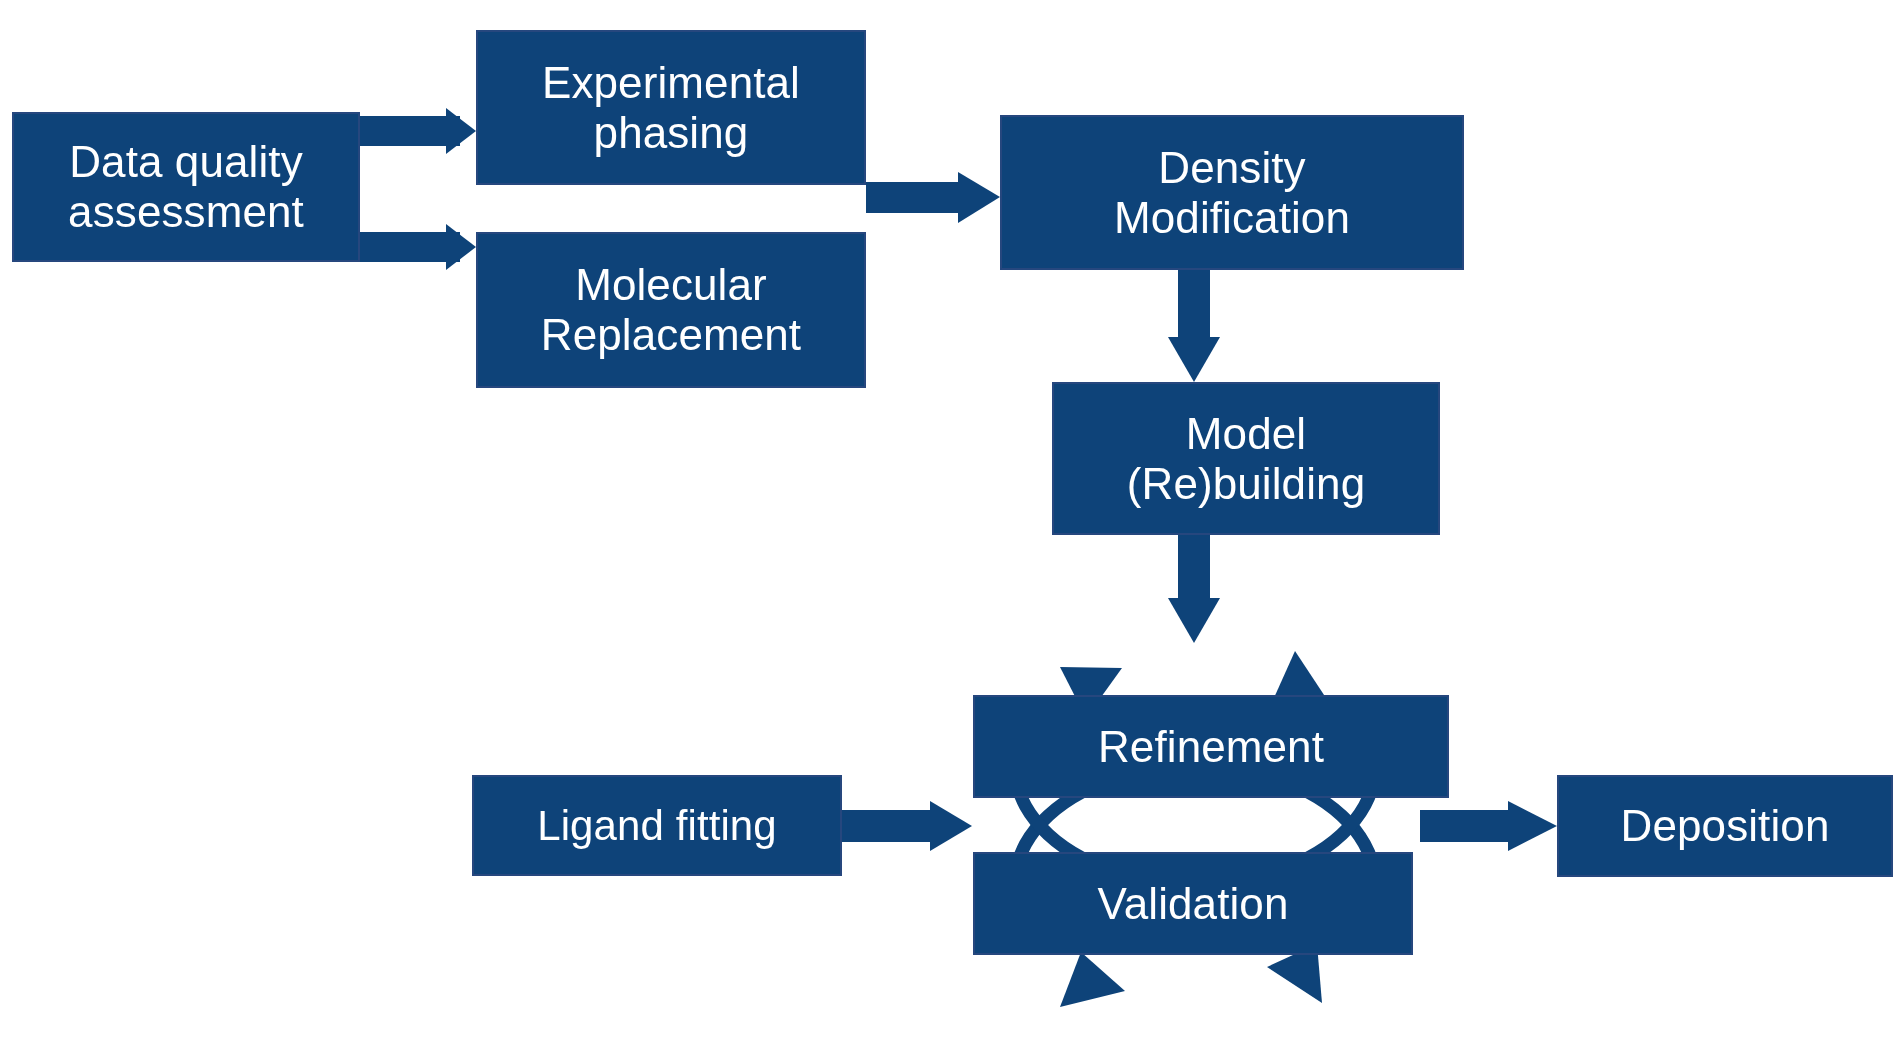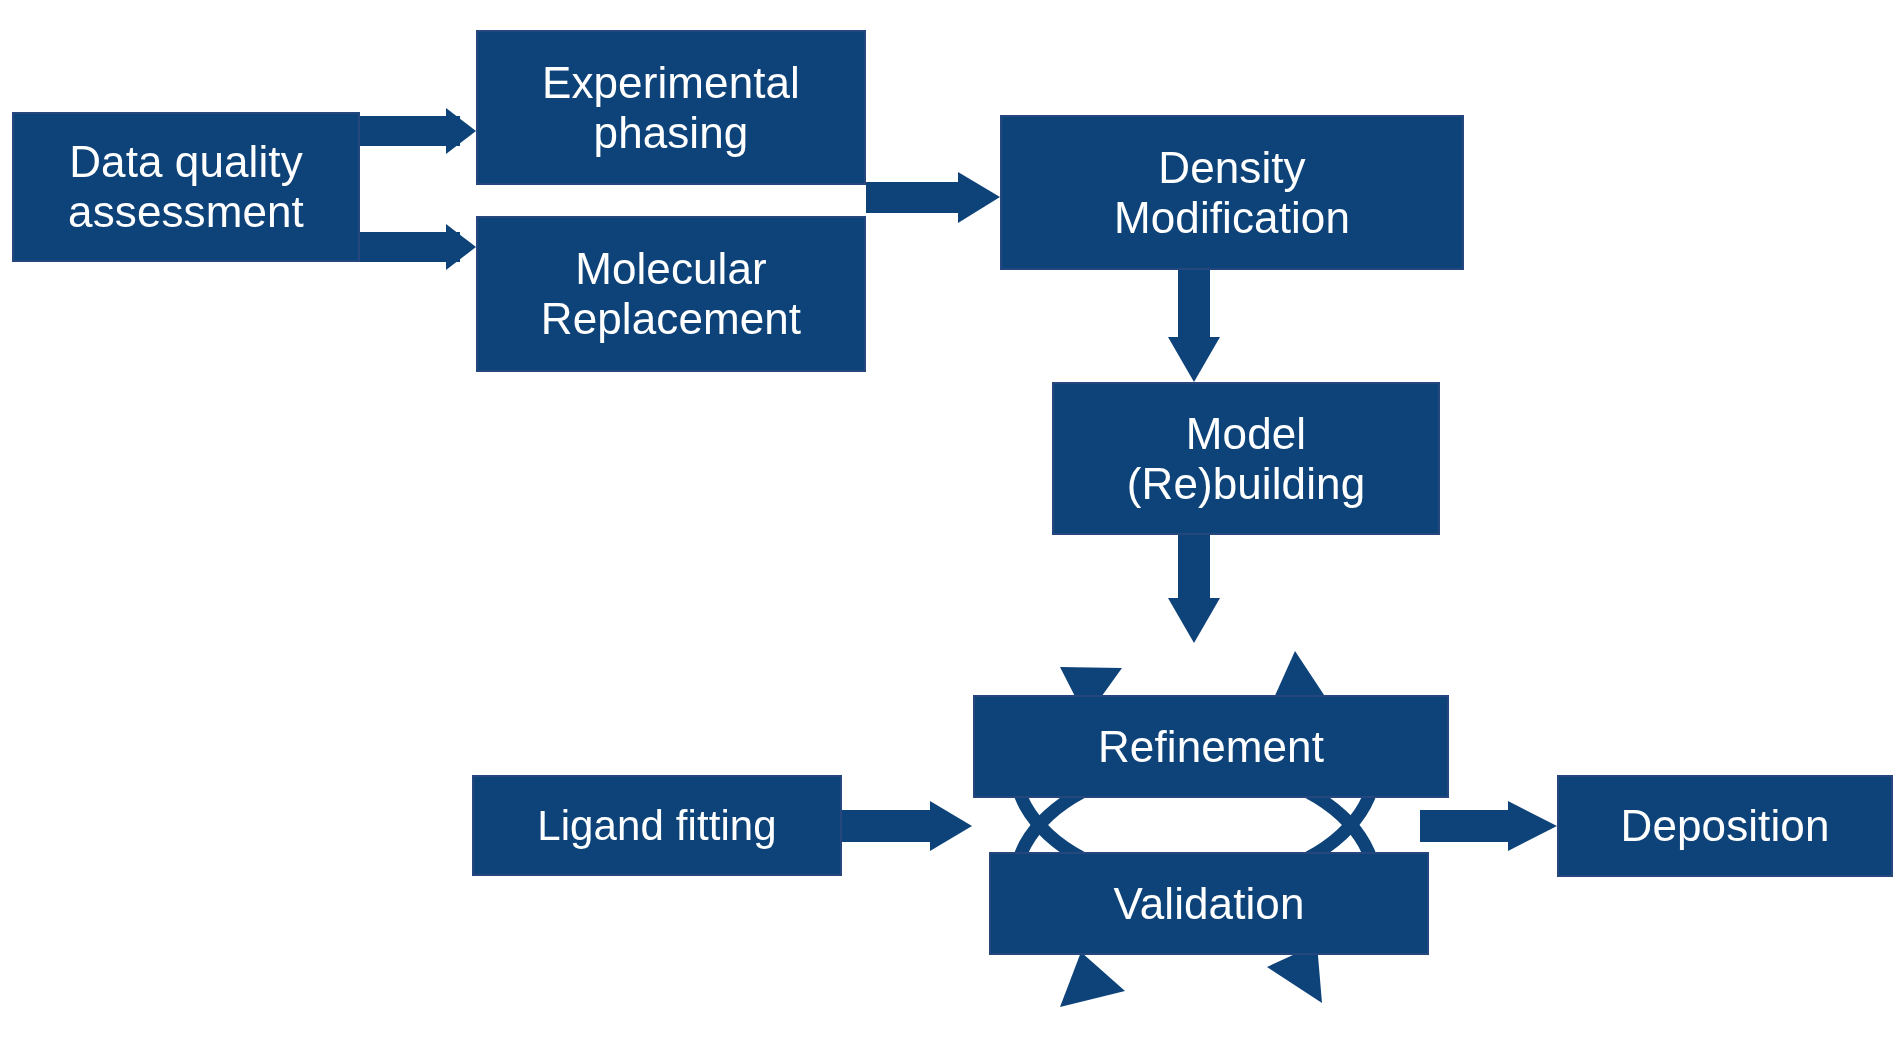--- a/index.html
+++ b/index.html
@@ -94,30 +94,30 @@
       <polygon points="1508,801 1557,826 1508,851" fill="#0E4379"></polygon>
     </g>
   </svg>
 
   <div class="box" style="left:12px;top:112px;width:348px;height:150px;font-size:44px;">Data quality
 assessment</div>
 
   <div class="box" style="left:476px;top:10px;width:390px;height:155px;font-size:44px;margin-top:20px;">Experimental
 phasing</div>
 
-  <div class="box" style="left:476px;top:216px;width:390px;height:156px;font-size:44px;">Molecular
+  <div class="box" style="left:476px;top:232px;width:390px;height:156px;font-size:44px;">Molecular
 Replacement</div>
 
   <div class="box" style="left:1000px;top:115px;width:464px;height:155px;font-size:44px;">Density
 Modification</div>
 
   <div class="box" style="left:1052px;top:382px;width:388px;height:153px;font-size:44px;">Model
 (Re)building</div>
 
   <div class="box" style="left:973px;top:695px;width:476px;height:103px;font-size:44px;">Refinement</div>
 
-  <div class="box" style="left:973px;top:852px;width:440px;height:103px;font-size:44px;margin-left:16px;">Validation</div>
+  <div class="box" style="left:973px;top:852px;width:440px;height:103px;font-size:44px;">Validation</div>
 
   <div class="box" style="left:472px;top:775px;width:370px;height:101px;font-size:42px;">Ligand fitting</div>
 
   <div class="box" style="left:1557px;top:775px;width:336px;height:102px;font-size:44px;">Deposition</div>
 
 </div>
 
 </body></html>

